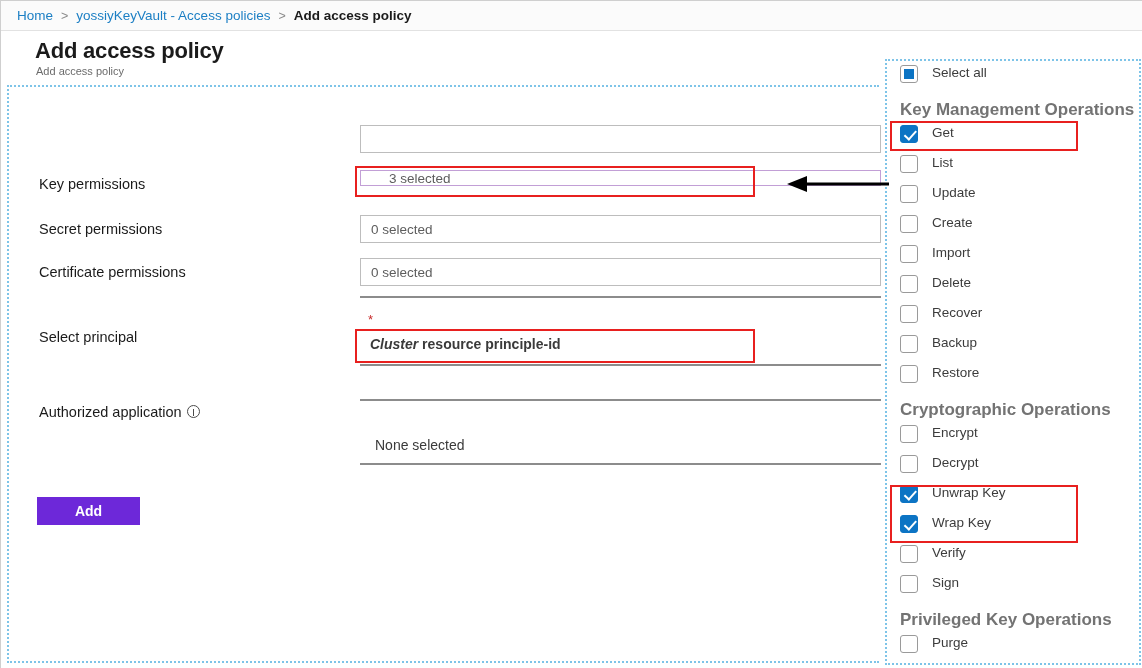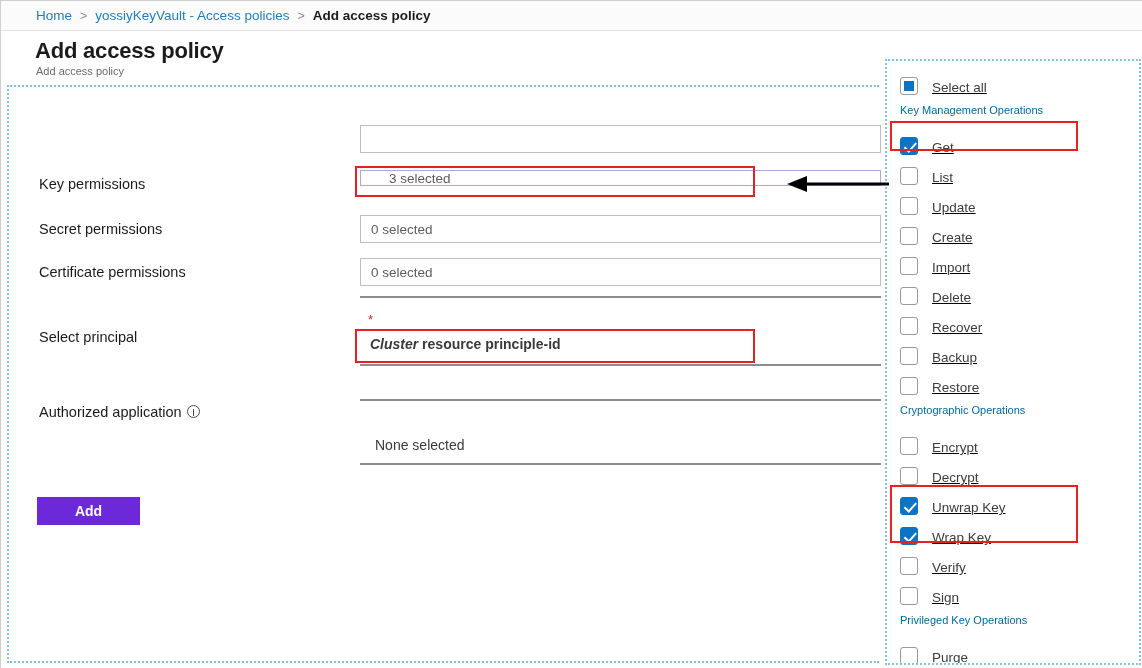--- a/index.html
+++ b/index.html
@@ -20,21 +20,21 @@
 
   
   #breadcrumb {
     position: absolute;
     left: 0; top: 0;
     width: 1142px; height: 30px;
     background: #fbfbfb;
     border-bottom: 1px solid #e2e2e2;
     display: flex;
     align-items: center;
-    padding-left: 35px;
+    padding-left: 16px;
     font-size: 13.5px;
   }
   .crumb-link { color: #1c7fc4; cursor: pointer; white-space: nowrap; }
   .crumb-current { color: #1b1b1b; font-weight: bold; white-space: nowrap; }
   .crumb-sep { color: #8a8a8a; margin: 0 8px; font-size: 12.5px; }
 
   
   #title-block {
     position: absolute;
     left: 0; top: 31px;
@@ -154,39 +154,38 @@
     left: 884px; top: 58px;
     width: 256px; height: 606px;
     background: #ffffff;
     border: 2px dotted #7ec4e8;
     overflow: hidden;
   }
   .perm-row {
     position: relative;
     height: 30px;
     display: flex;
-    align-items: flex-end;
+    align-items: flex-start;
     padding-left: 13px;
     cursor: pointer;
-    text-decoration: underline;
   }
   .perm-row .label {
     font-size: 13.5px;
     color: #3c3c3c;
     margin-left: 14px;
     white-space: nowrap;
   }
   .group-head {
     height: 30px;
     display: flex;
     align-items: center;
     padding-left: 13px;
-    font-size: 11px;
-    font-weight: normal;
-    color: #0369a1;
+    font-size: 17px;
+    font-weight: bold;
+    color: #737373;
     white-space: nowrap;
   }
   .cb {
     width: 18px; height: 18px;
     border: 1.4px solid #9a9a9a;
     border-radius: 3px;
     background: #ffffff;
     flex: 0 0 auto;
     position: relative;
   }

